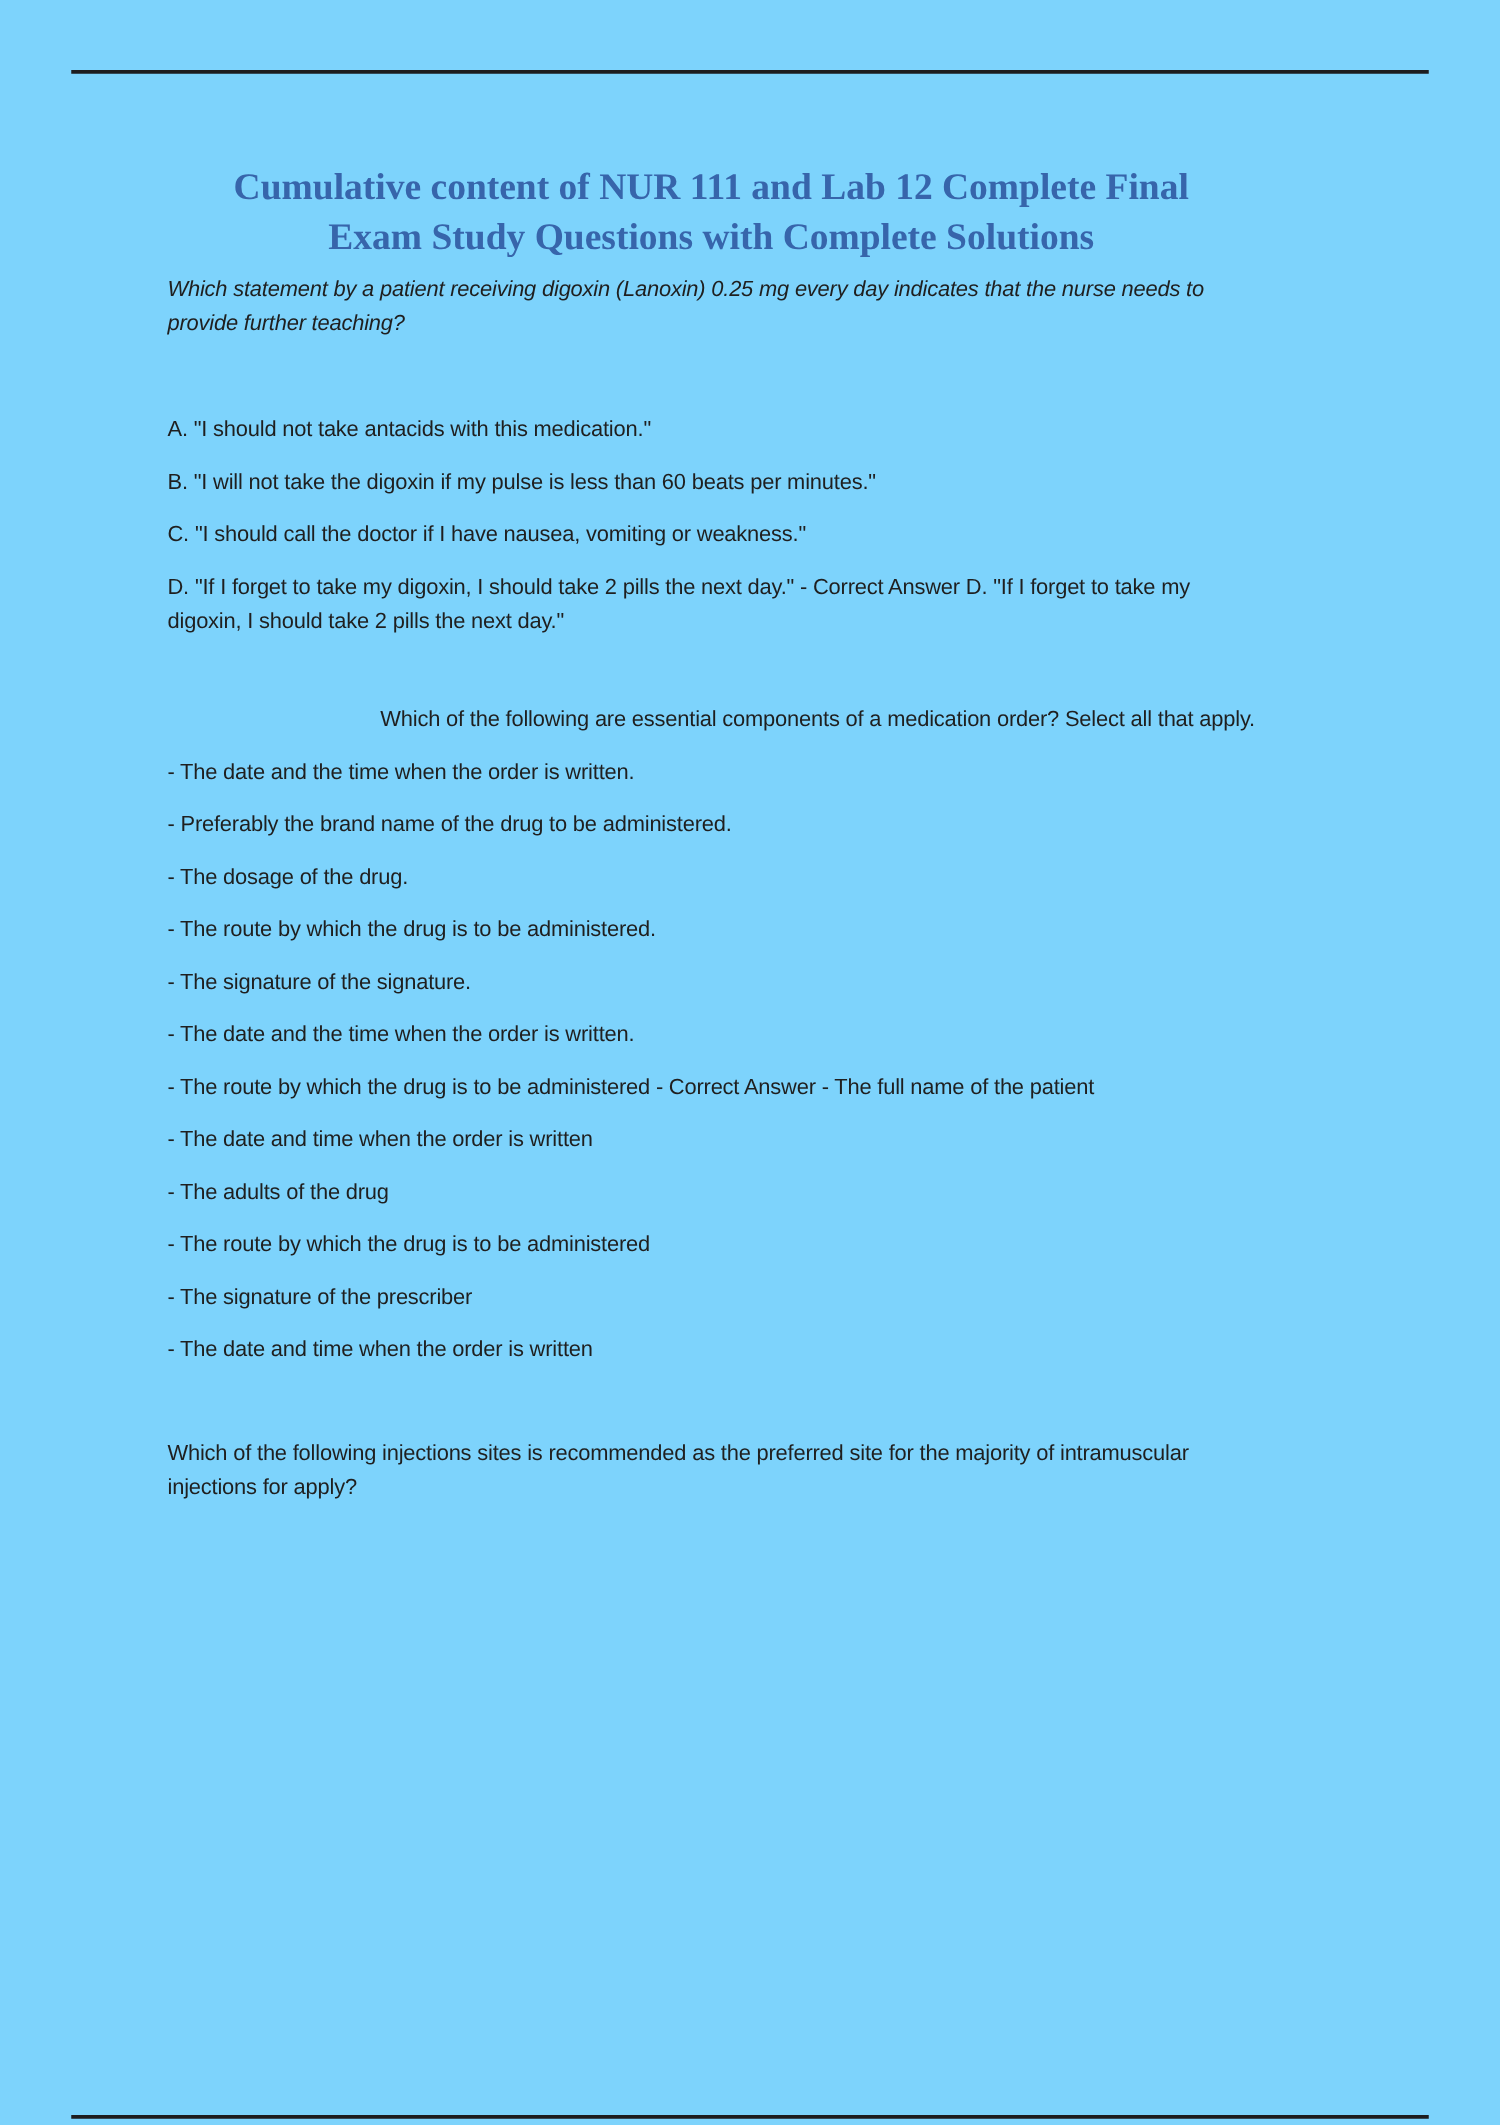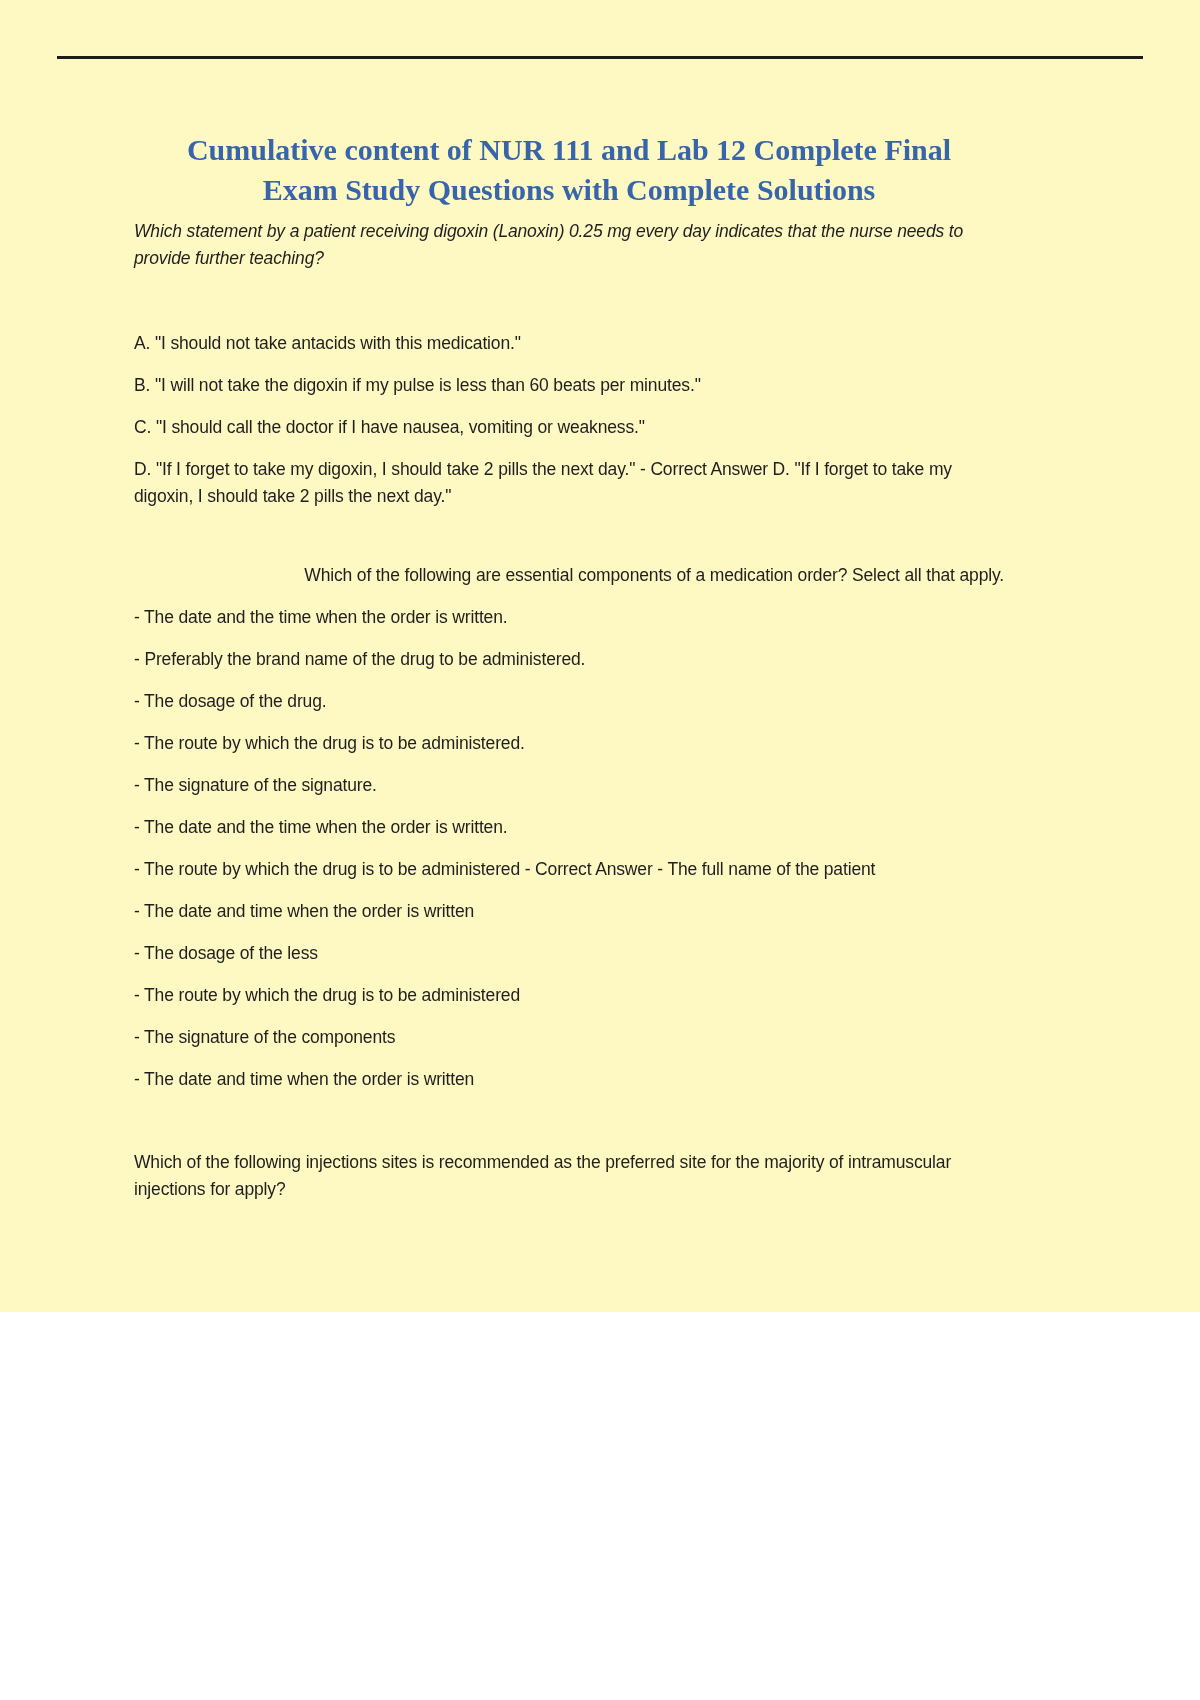--- a/index.html
+++ b/index.html
@@ -3,22 +3,22 @@
 <meta charset="utf-8">
 <style>
   html, body {
     margin: 0;
     padding: 0;
     background: #ffffff;
   }
   .page {
     position: relative;
     width: 1200px;
-    height: 1312px;
-    background: #fef9c3;
+    height: 1700px;
+    background: #7dd3fc;
     overflow: hidden;
     font-family: "Liberation Sans", sans-serif;
   }
   .rule {
     position: absolute;
     left: 57px;
     width: 1086px;
     height: 3px;
     background: #1d1d1f;
   }
@@ -78,23 +78,23 @@
     <p class="gap-52">Which of the following are essential components of a medication order? Select all that apply.</p>
 
     <p>- The date and the time when the order is written.</p>
     <p>- Preferably the brand name of the drug to be administered.</p>
     <p>- The dosage of the drug.</p>
     <p>- The route by which the drug is to be administered.</p>
     <p>- The signature of the signature.</p>
     <p>- The date and the time when the order is written.</p>
     <p>- The route by which the drug is to be administered - Correct Answer - The full name of the patient</p>
     <p>- The date and time when the order is written</p>
-    <p>- The dosage of the less</p>
+    <p>- The adults of the drug</p>
     <p>- The route by which the drug is to be administered</p>
-    <p>- The signature of the components</p>
+    <p>- The signature of the prescriber</p>
     <p>- The date and time when the order is written</p>
 
     <p class="gap-56">Which of the following injections sites is recommended as the preferred site for the majority of intramuscular injections for apply?</p>
 
   </div>
 
   <div class="rule rule-bottom"></div>
 
 </div>
 

